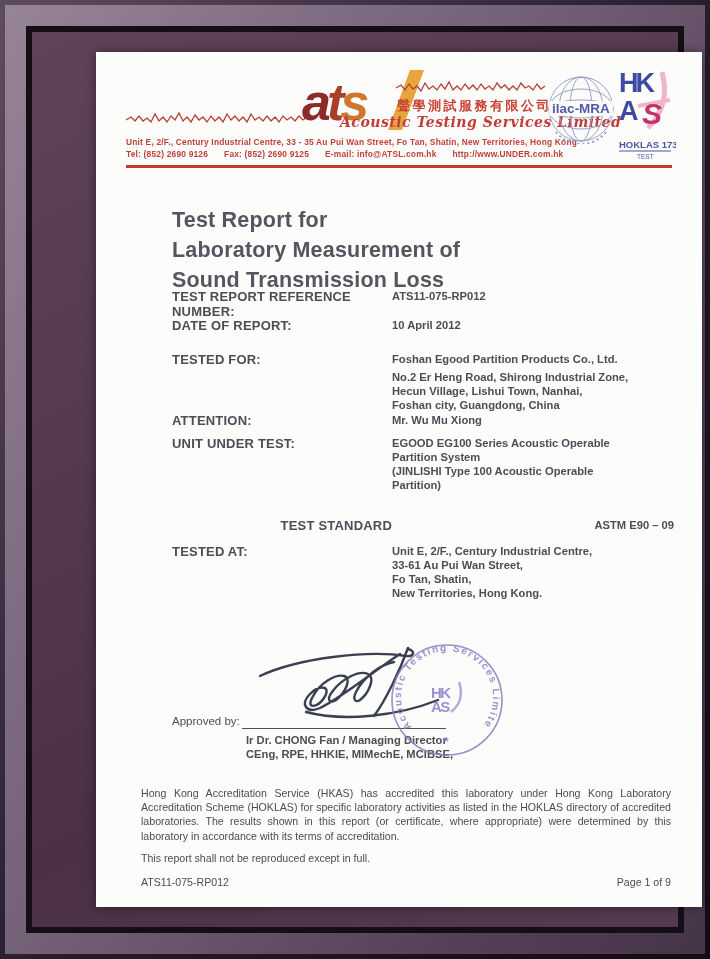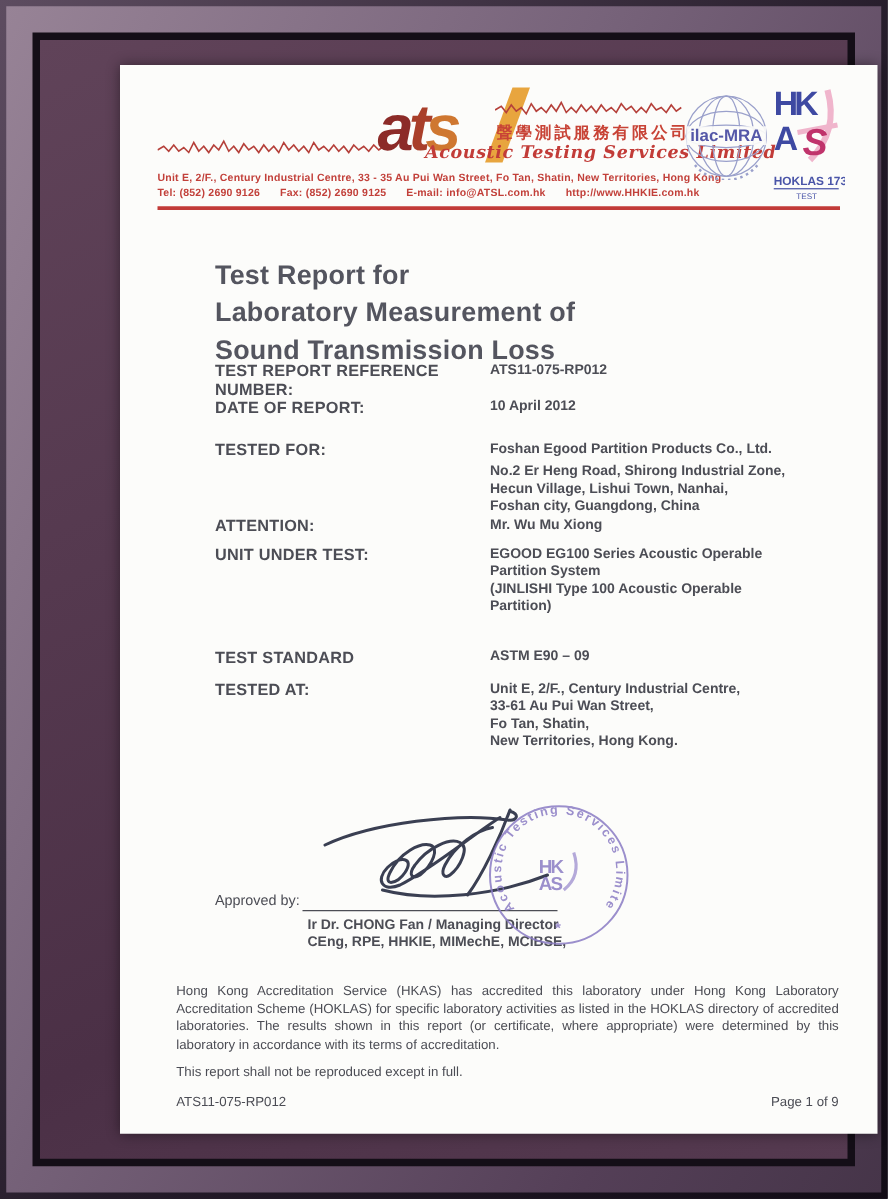--- a/index.html
+++ b/index.html
@@ -54,21 +54,21 @@
         <path d="M0,10 L5,7 L9,12 L13,6 L17,11 L21,8 L25,13 L29,5 L33,11 L37,8 L41,12 L45,6 L49,11 L53,4 L57,12 L61,8 L65,12 L69,6 L73,11 L77,7 L81,12 L85,6 L89,11 L93,8 L97,12 L101,5 L105,10 L109,7 L113,12 L117,8 L121,12 L125,5 L129,10 L133,8 L137,12 L141,6 L145,11 L149,8" fill="none" stroke="#b5403a" stroke-width="1.3"></path>
       </svg>
 
       <div class="abs chinese" style="left:301px;top:45px;">聲學測試服務有限公司</div>
 
       <div class="abs scriptname" style="left:244px;top:62px;">Acoustic Testing Services Limited</div>
 
       <div class="abs addr" style="left:30px;top:85px;">Unit E, 2/F., Century Industrial Centre, 33 - 35 Au Pui Wan Street, Fo Tan, Shatin, New Territories, Hong Kong</div>
 
       <div class="abs addr contact" style="left:30px;top:97px;">
-        <span>Tel: (852) 2690 9126</span><span>Fax: (852) 2690 9125</span><span>E-mail: info@ATSL.com.hk</span><span>http://www.HHKIE.com.hk</span>
+        <span>Tel: (852) 2690 9126</span><span>Fax: (852) 2690 9125</span><span>E-mail: info@ATSL.com.hk</span><span>http://www.UNDER.com.hk</span>
       </div>
 
       <div class="abs rule" style="left:30px;top:113px;width:546px;"></div>
 
       <svg class="abs" style="left:450px;top:22px;" width="70" height="70" viewBox="0 0 70 70">
         <g stroke="#9aa0cb" fill="none" stroke-width="1">
           <circle cx="35" cy="35" r="32"></circle>
           <ellipse cx="35" cy="35" rx="22" ry="32"></ellipse>
           <ellipse cx="35" cy="35" rx="11" ry="32"></ellipse>
           <ellipse cx="35" cy="35" rx="32" ry="20"></ellipse>
@@ -118,21 +118,21 @@
         <div class="flabel">ATTENTION:</div>
         <div class="fvalue">Mr. Wu Mu Xiong</div>
       </div>
       <div class="frow" style="top:384px;">
         <div class="flabel">UNIT UNDER TEST:</div>
         <div class="fvalue">EGOOD EG100 Series Acoustic Operable
 Partition System
 (JINLISHI Type 100 Acoustic Operable
 Partition)</div>
       </div>
-      <div class="frow" style="top:466px;">
+      <div class="frow" style="top:466px;text-align:right;">
         <div class="flabel">TEST STANDARD</div>
         <div class="fvalue">ASTM E90 – 09</div>
       </div>
       <div class="frow" style="top:492px;">
         <div class="flabel">TESTED AT:</div>
         <div class="fvalue">Unit E, 2/F., Century Industrial Centre,
 33-61 Au Pui Wan Street,
 Fo Tan, Shatin,
 New Territories, Hong Kong.</div>
       </div>

